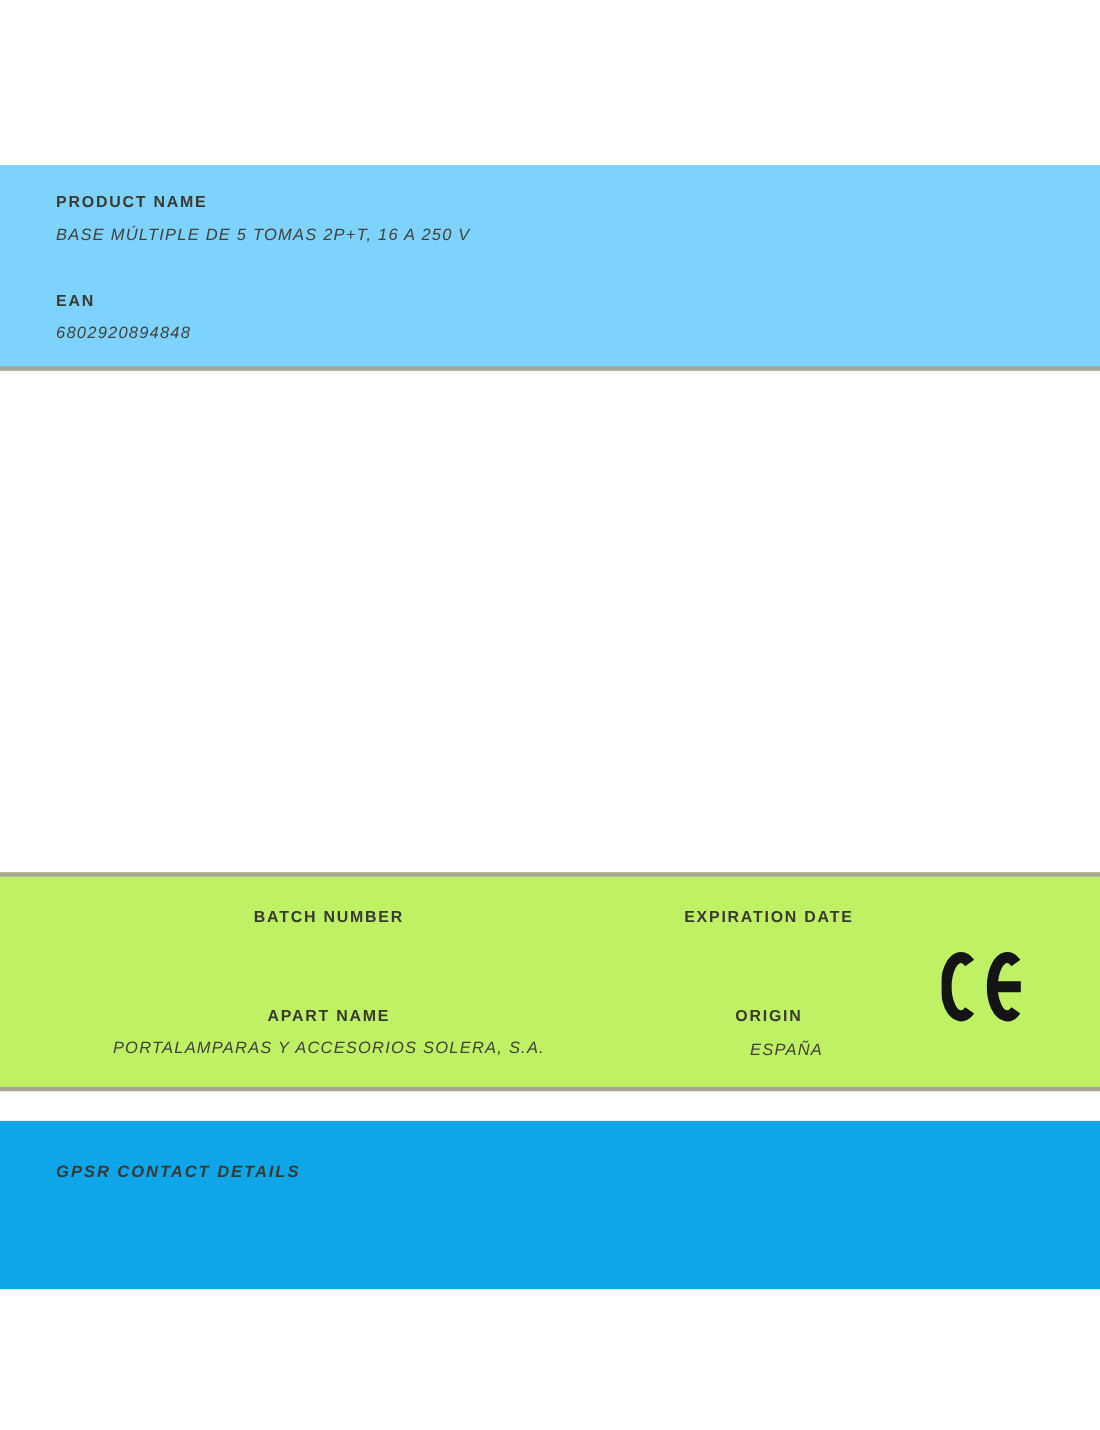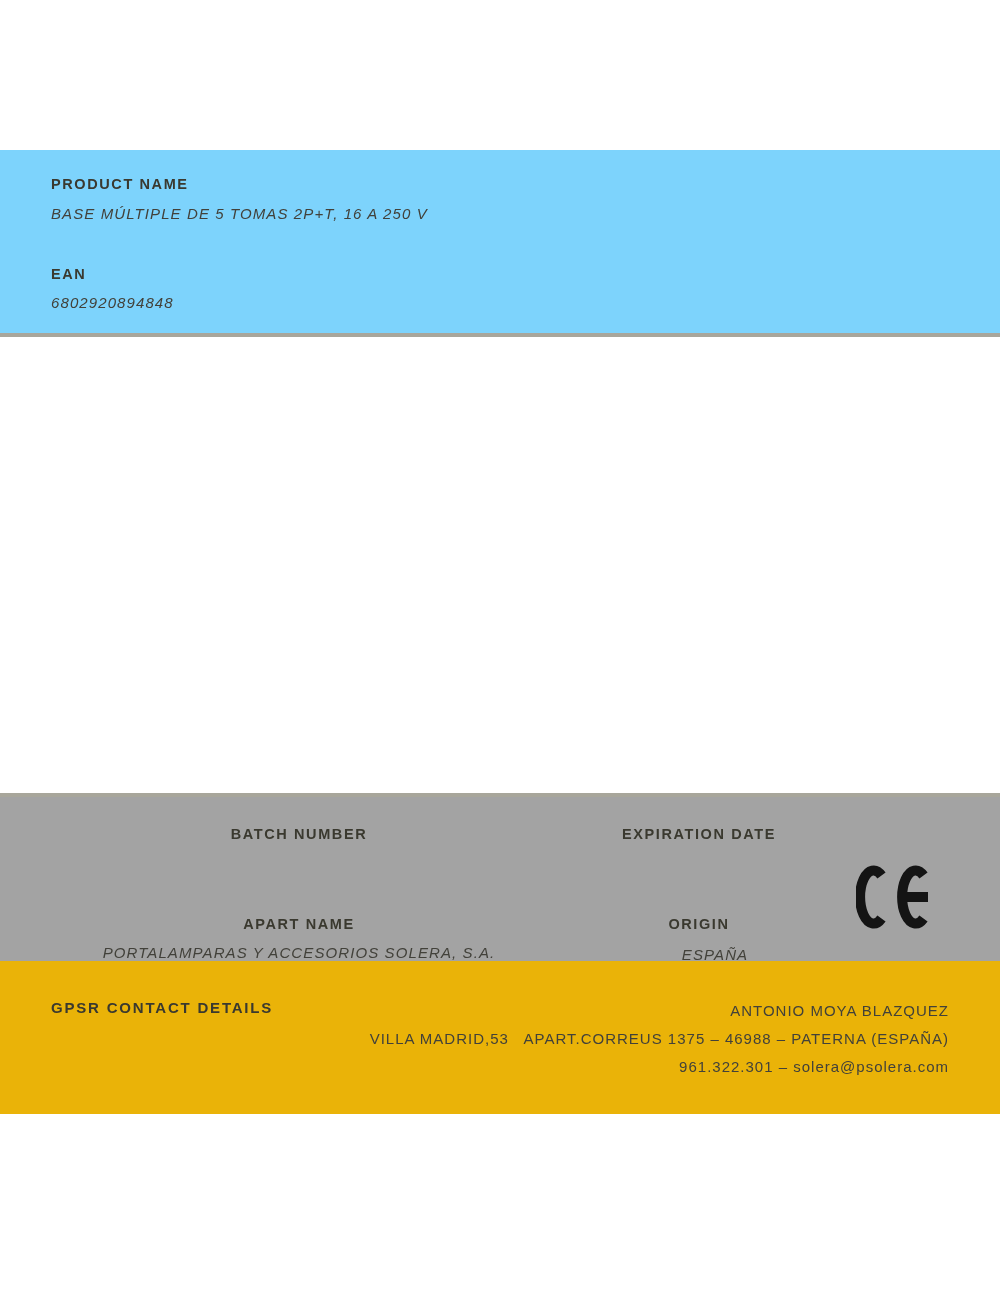--- a/index.html
+++ b/index.html
@@ -13,27 +13,28 @@
   .page{position:absolute;inset:0;}
   .sec{position:absolute;left:0;width:1000px;box-sizing:border-box;}
 
   .sec-product{
     top:150px;height:187px;
     background:#7dd3fc;
     border-bottom:4px solid #a8a69b;
   }
   .sec-batch{
     top:793px;height:199px;
-    background:#a3a3a3;
+    background:#bef264;
     border-top:4px solid #a8a69b;
     border-bottom:4px solid #a8a69b;
   }
   .sec-gpsr{
-    top:961px;height:153px;
-    background:#eab308;
+    top:1019px;height:153px;
+    background:#0ea5e9;
+    font-style:italic;
   }
 
   .label{
     font-weight:bold;
     font-size:14.5px;
     letter-spacing:1.6px;
     color:#3a392f;
     white-space:pre;
   }
   .value{
@@ -107,20 +108,15 @@
     </div>
     <svg class="ce-mark" viewBox="0 0 84 64" fill="none" xmlns="http://www.w3.org/2000/svg">
       <path d="M 25.5,10.5 A 13.5,26.5 0 1 0 25.5,53.5" stroke="#141414" stroke-width="10"></path>
       <path d="M 67.5,10.5 A 13.5,26.5 0 1 0 67.5,53.5" stroke="#141414" stroke-width="10"></path>
       <path d="M 48,32 L 72,32" stroke="#141414" stroke-width="10"></path>
     </svg>
   </section>
 
   <section class="sec sec-gpsr">
     <div class="label pos-gpsr-label">GPSR CONTACT DETAILS</div>
-    <div class="contact-block">
-      <div class="contact-line">ANTONIO MOYA BLAZQUEZ</div>
-      <div class="contact-line">VILLA MADRID,53   APART.CORREUS 1375 – 46988 – PATERNA (ESPAÑA)</div>
-      <div class="contact-line">961.322.301 – solera@psolera.com</div>
-    </div>
   </section>
 
 </div>
 
 </body></html>

